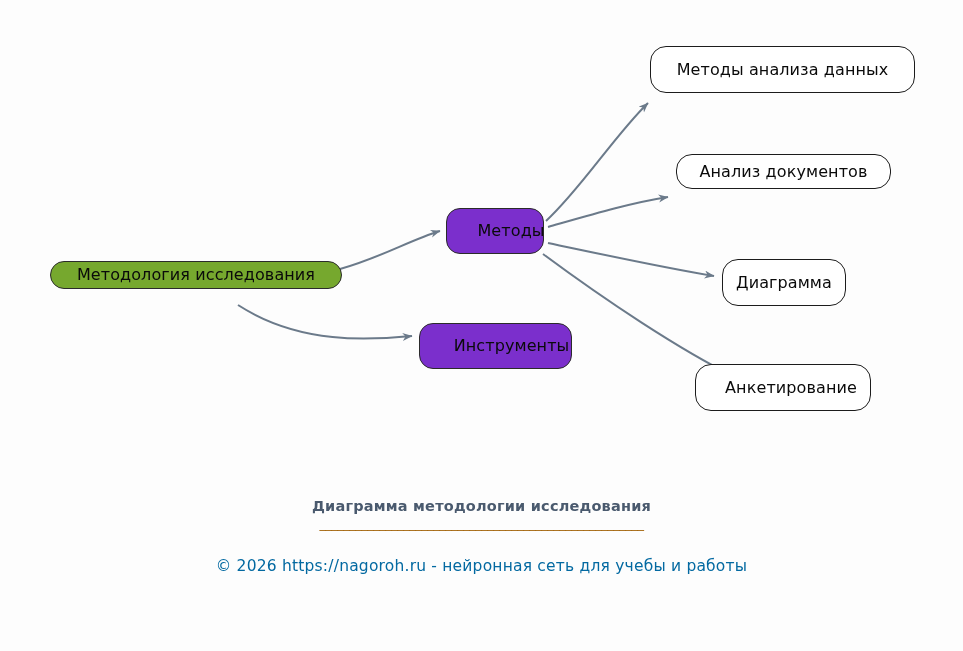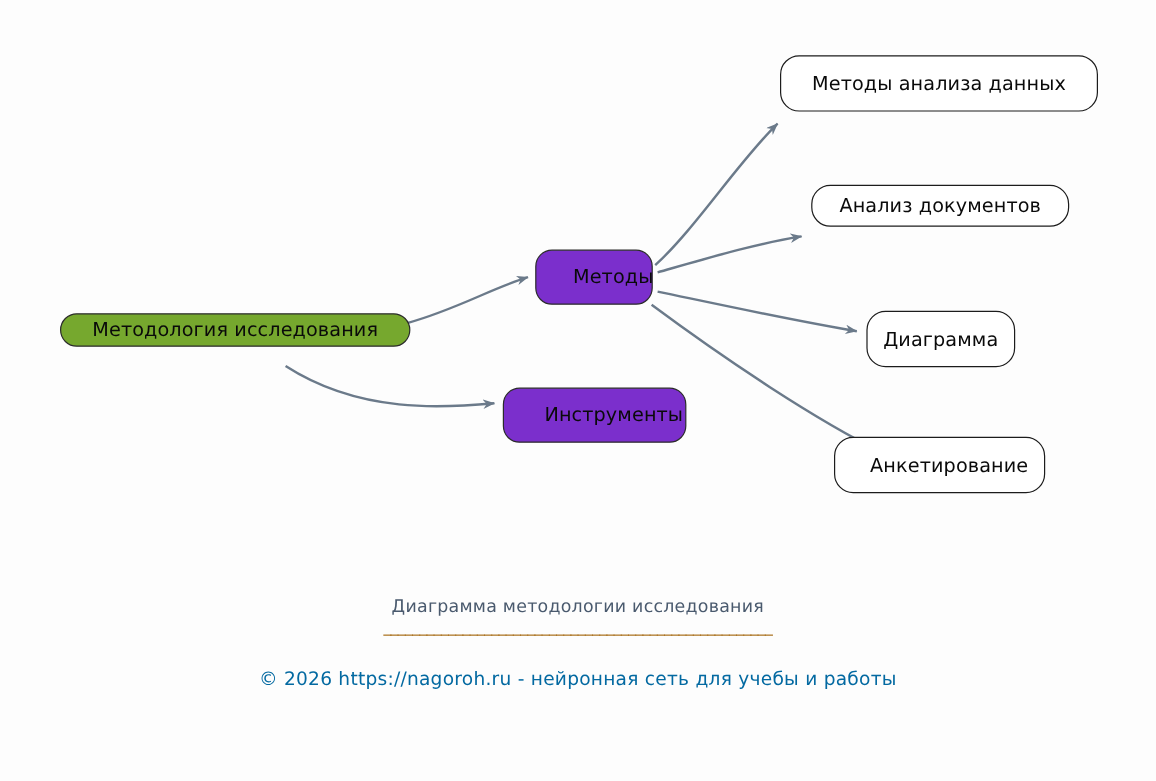--- a/index.html
+++ b/index.html
@@ -57,21 +57,21 @@
   .node.leaf {
     background: #ffffff;
     border: 1.8px solid #1c1c1c;
     border-radius: 16px;
   }
   .caption {
     position: absolute;
     left: 0;
     right: 0;
     text-align: center;
-    font-weight: normal;
+    font-weight: bold;
     font-size: 14.5px;
     color: #4a5a6e;
     letter-spacing: 0.2px;
   }
   .rule {
     position: absolute;
     left: 0;
     right: 0;
     text-align: center;
     font-size: 13px;

